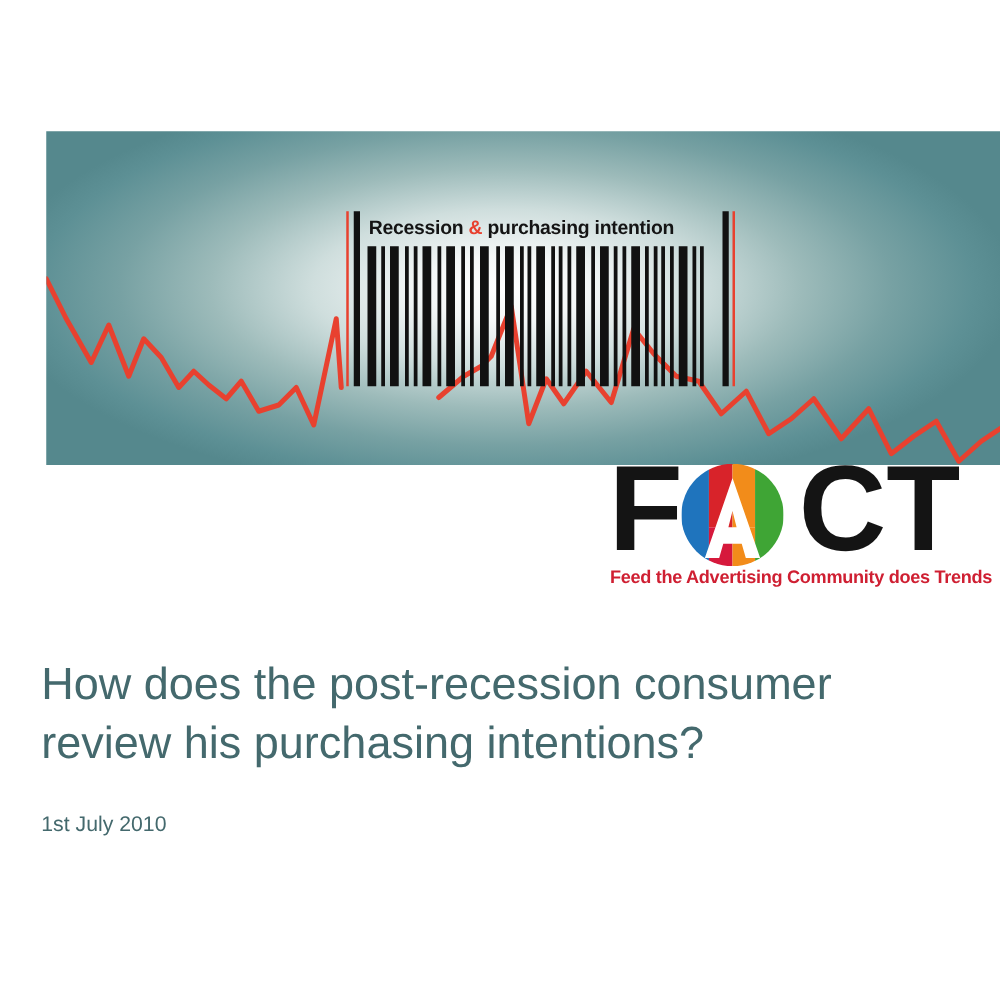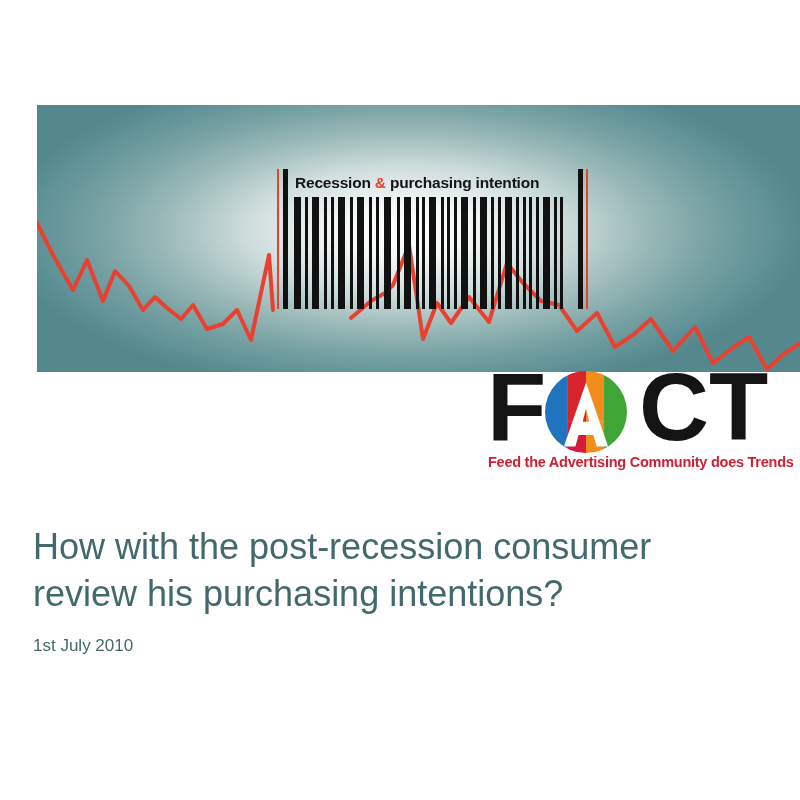--- a/index.html
+++ b/index.html
@@ -151,21 +151,21 @@
     font-family: "Liberation Sans", sans-serif;
     font-size: 36px;
     line-height: 47px;
     font-weight: normal;
     color: #44696d;
     letter-spacing: 0px;
     margin: 0;
     white-space: pre-line;
   }
   #slide-date {
-    margin-top: 18px;
+    margin-top: 32px;
     font-family: "Liberation Sans", sans-serif;
     font-size: 17px;
     line-height: 22px;
     color: #44696d;
   }
 </style>
 </head>
 <body>
 
 <div id="hero-banner">
@@ -253,16 +253,16 @@
     </svg>
 
     <span class="fact-letter" id="fact-letter-c">C</span>
     <span class="fact-letter" id="fact-letter-t">T</span>
   </div>
 
   <div id="fact-tagline">Feed the Advertising Community does Trends</div>
 </div>
 
 <div id="title-block">
-  <h1 id="slide-title">How with the post-recession consumer
+  <h1 id="slide-title">How does the post-recession consumer
 review his purchasing intentions?</h1>
   <div id="slide-date">1st July 2010</div>
 </div>
 
 </body></html>

